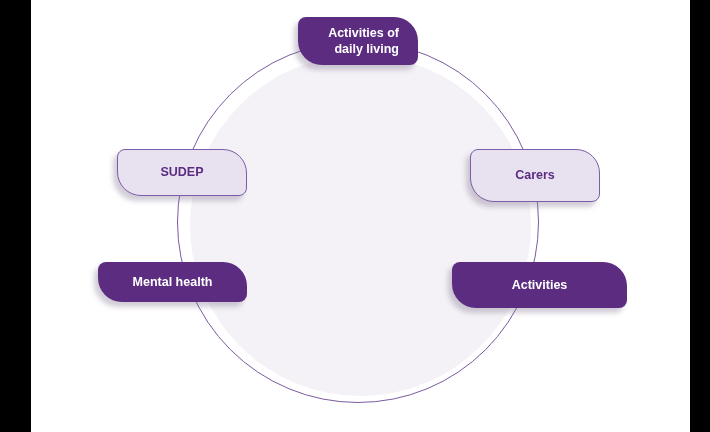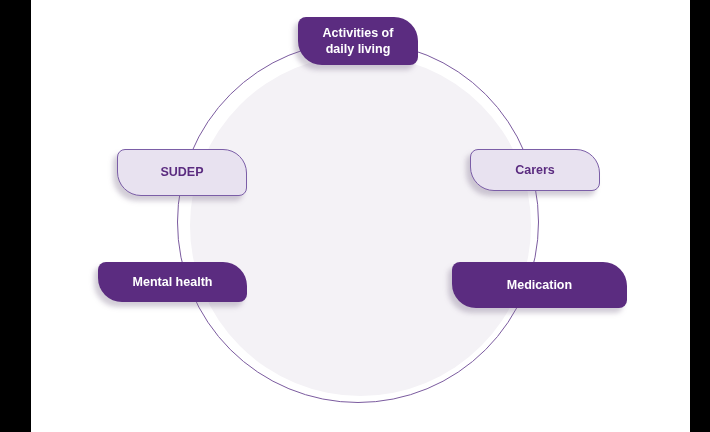--- a/index.html
+++ b/index.html
@@ -43,21 +43,21 @@
     height: 341px;
     border-radius: 50%;
     background: var(--circle-fill, #f4f2f6);
   }
 
   .node {
     position: absolute;
     display: flex;
     align-items: center;
     justify-content: center;
-    text-align: center;
+    text-align: right;
     font-weight: bold;
     font-size: 12.5px;
     line-height: 1.3;
     border-radius: 8px 24px 8px 24px;
     box-shadow: -4px 5px 5px rgba(125, 112, 140, 0.35);
     box-sizing: border-box;
     padding: 4px 19px;
   }
   .node.dark {
     background: var(--dark-purple, #5b2c80);
@@ -65,21 +65,21 @@
   }
   .node.light {
     background: var(--light-purple-fill, #e8e2f0);
     border: 1px solid var(--purple-border, #7b5ea7);
     color: var(--light-node-text, #5b2c80);
     margin-top: 36px;
   }
 
   .node.activities  { left: 298px; top: 17px;  width: 120px; height: 48px; }
   .node.sudep       { left: 117px; top: 113px; width: 130px; height: 47px; }
-  .node.carers      { left: 470px; top: 113px; width: 130px; height: 42px; }
+  .node.carers      { left: 470px; top: 113px; width: 130px; height: 53px; }
   .node.mental      { left: 98px;  top: 262px; width: 149px; height: 40px; }
   .node.cognition   { left: 452px; top: 262px; width: 175px; height: 46px; }
   .node.medication  { left: 283px; top: 360px; width: 140px; height: 47px; }
 </style>
 </head>
 <body>
 
 <div class="stage">
 
   <div class="pillar-bar left"></div>
@@ -90,21 +90,21 @@
 
   <div class="node dark activities">
     <span>Activities of daily living</span>
   </div>
 
   <div class="node light carers">
     <span>Carers</span>
   </div>
 
   <div class="node dark cognition">
-    <span>Medication</span>
+    <span>Activities</span>
   </div>
 
 
   <div class="node dark mental">
     <span>Mental health</span>
   </div>
 
   <div class="node light sudep">
     <span>SUDEP</span>
   </div>

